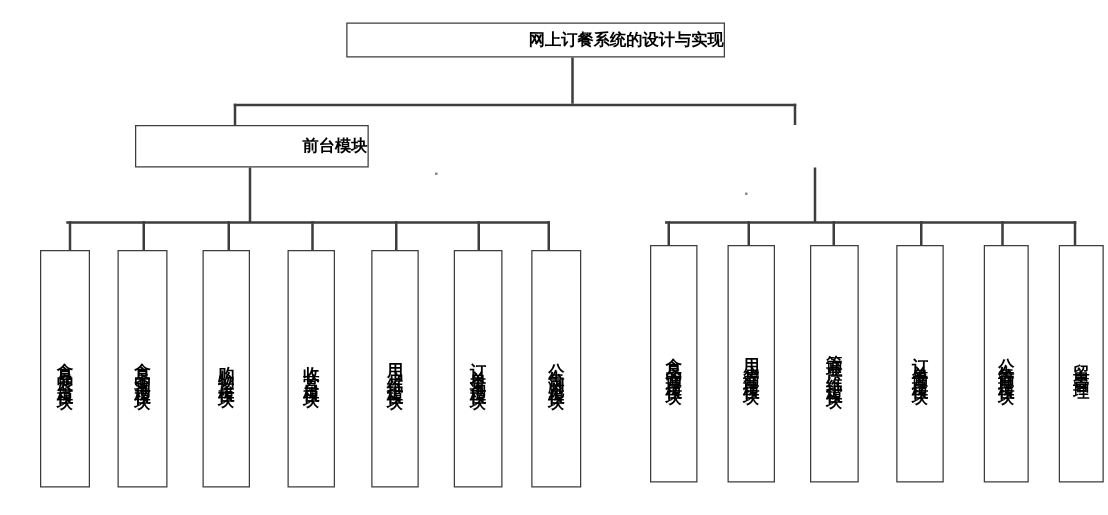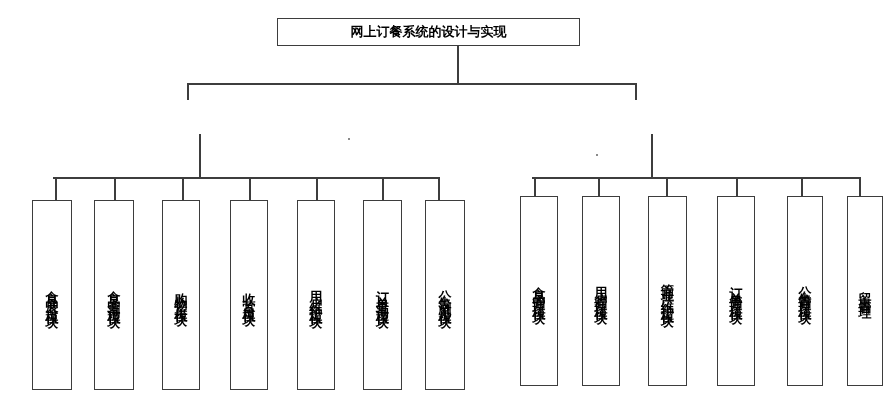--- a/index.html
+++ b/index.html
@@ -15,21 +15,21 @@
     background: #ffffff;
     overflow: hidden;
   }
   .box {
     position: absolute;
     box-sizing: border-box;
     border: 1.5px solid #3d3d3d;
     background: #ffffff;
     display: flex;
     align-items: center;
-    justify-content: center;
+    justify-content: flex-end;
     color: #000000;
   }
   .hlabel {
     font-size: 13px;
     font-weight: bold;
     white-space: nowrap;
   }
   .vbox {
     position: absolute;
     box-sizing: border-box;
@@ -69,20 +69,23 @@
 
   <div class="box" style="left:277px; top:18px; width:303px; height:28px;">
     <span class="hlabel">网上订餐系统的设计与实现</span>
   </div>
 
   <div class="line v" style="left:457px; top:46px; height:37px;"></div>
   <div class="line h" style="left:187px; top:83px; width:450px;"></div>
   <div class="line v" style="left:187px; top:83px; height:17px;"></div>
   <div class="line v" style="left:635px; top:83px; height:17px;"></div>
 
+  <div class="box" style="left:108px; top:100px; width:187px; height:34px;">
+    <span class="hlabel">前台模块</span>
+  </div>
 
   <div class="line v" style="left:199px; top:134px; height:44px;"></div>
   <div class="line h" style="left:53px; top:177px; width:387px;"></div>
   <div class="line v" style="left:55px;  top:177px; height:23px;"></div>
   <div class="line v" style="left:114px; top:177px; height:23px;"></div>
   <div class="line v" style="left:182px; top:177px; height:23px;"></div>
   <div class="line v" style="left:249px; top:177px; height:23px;"></div>
   <div class="line v" style="left:316px; top:177px; height:23px;"></div>
   <div class="line v" style="left:382px; top:177px; height:23px;"></div>
   <div class="line v" style="left:438px; top:177px; height:23px;"></div>

